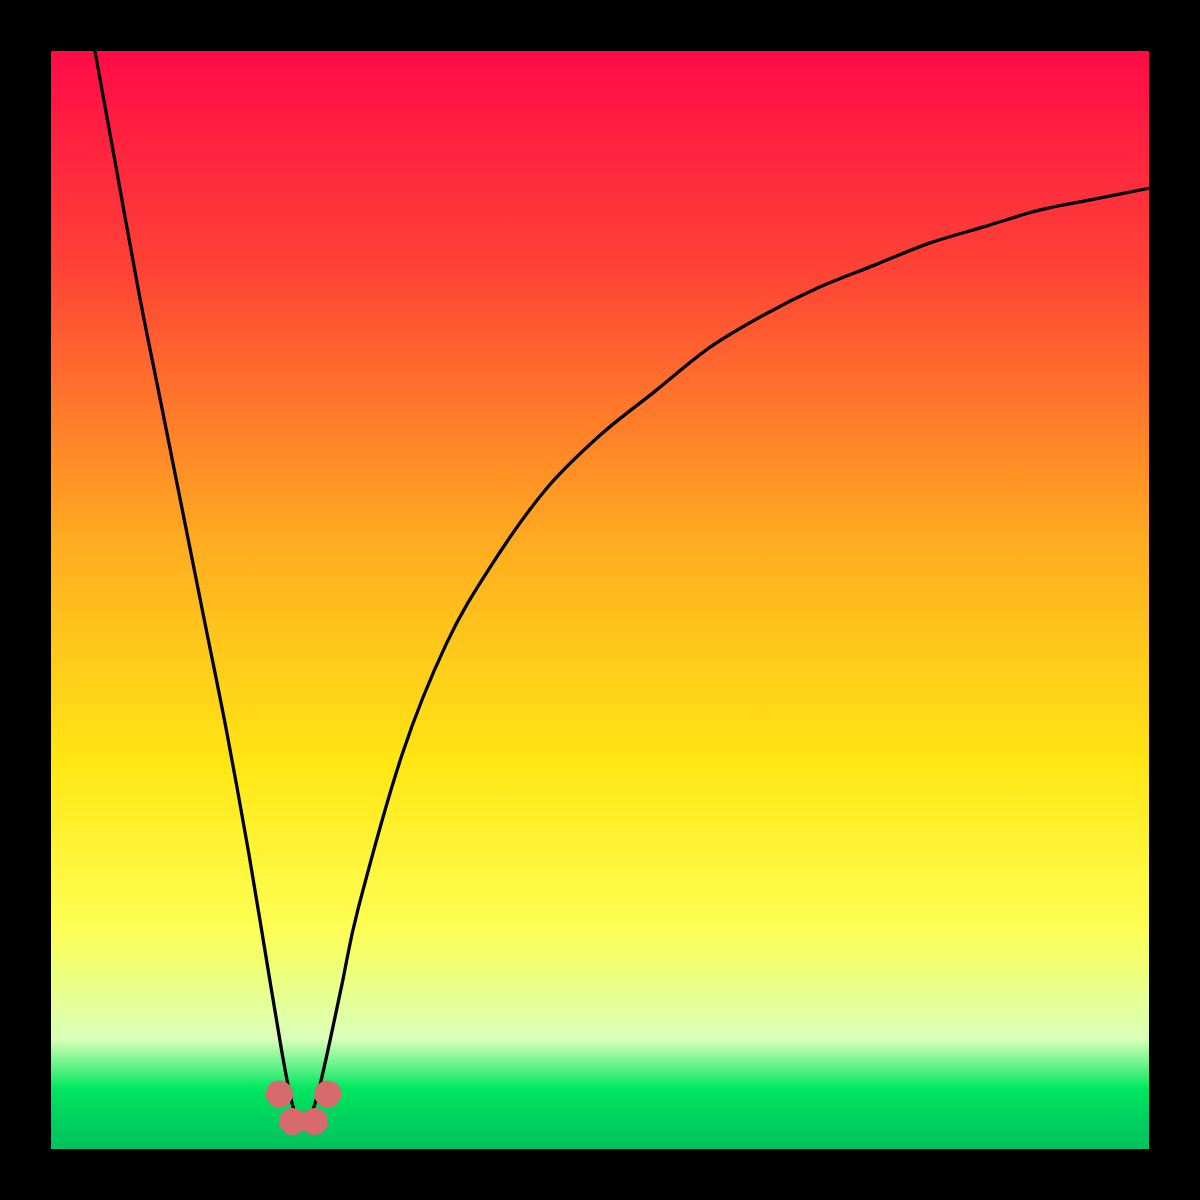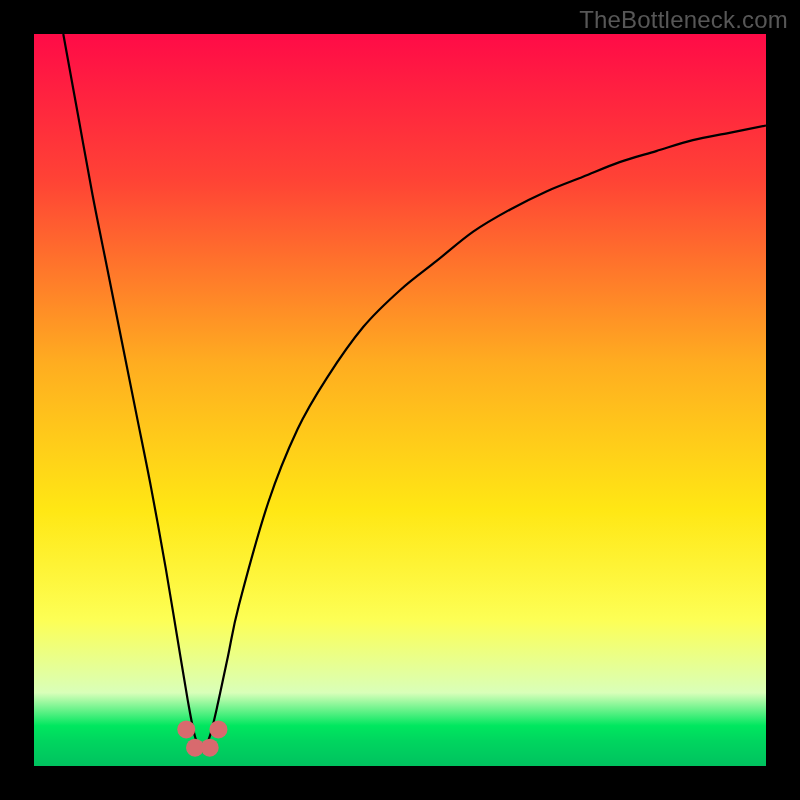--- a/index.html
+++ b/index.html
@@ -27,21 +27,20 @@
     z-index: 10;
   }
   svg {
     display: block;
   }
 </style>
 </head>
 <body>
 
 <div class="chart-wrapper">
-  <div class="watermark">TheBottleneck.com</div>
 
   <svg id="chart-svg" width="800" height="800" viewBox="0 0 800 800">
     <defs>
       <linearGradient id="bg-grad" x1="0" y1="0" x2="0" y2="1">
           <stop offset="0%" stop-color="#ff0b47"></stop>
           <stop offset="20%" stop-color="#ff4335"></stop>
           <stop offset="45%" stop-color="#ffad20"></stop>
           <stop offset="65%" stop-color="#ffe714"></stop>
           <stop offset="80%" stop-color="#fdff55"></stop>
           <stop offset="90%" stop-color="#d9ffb9"></stop>

